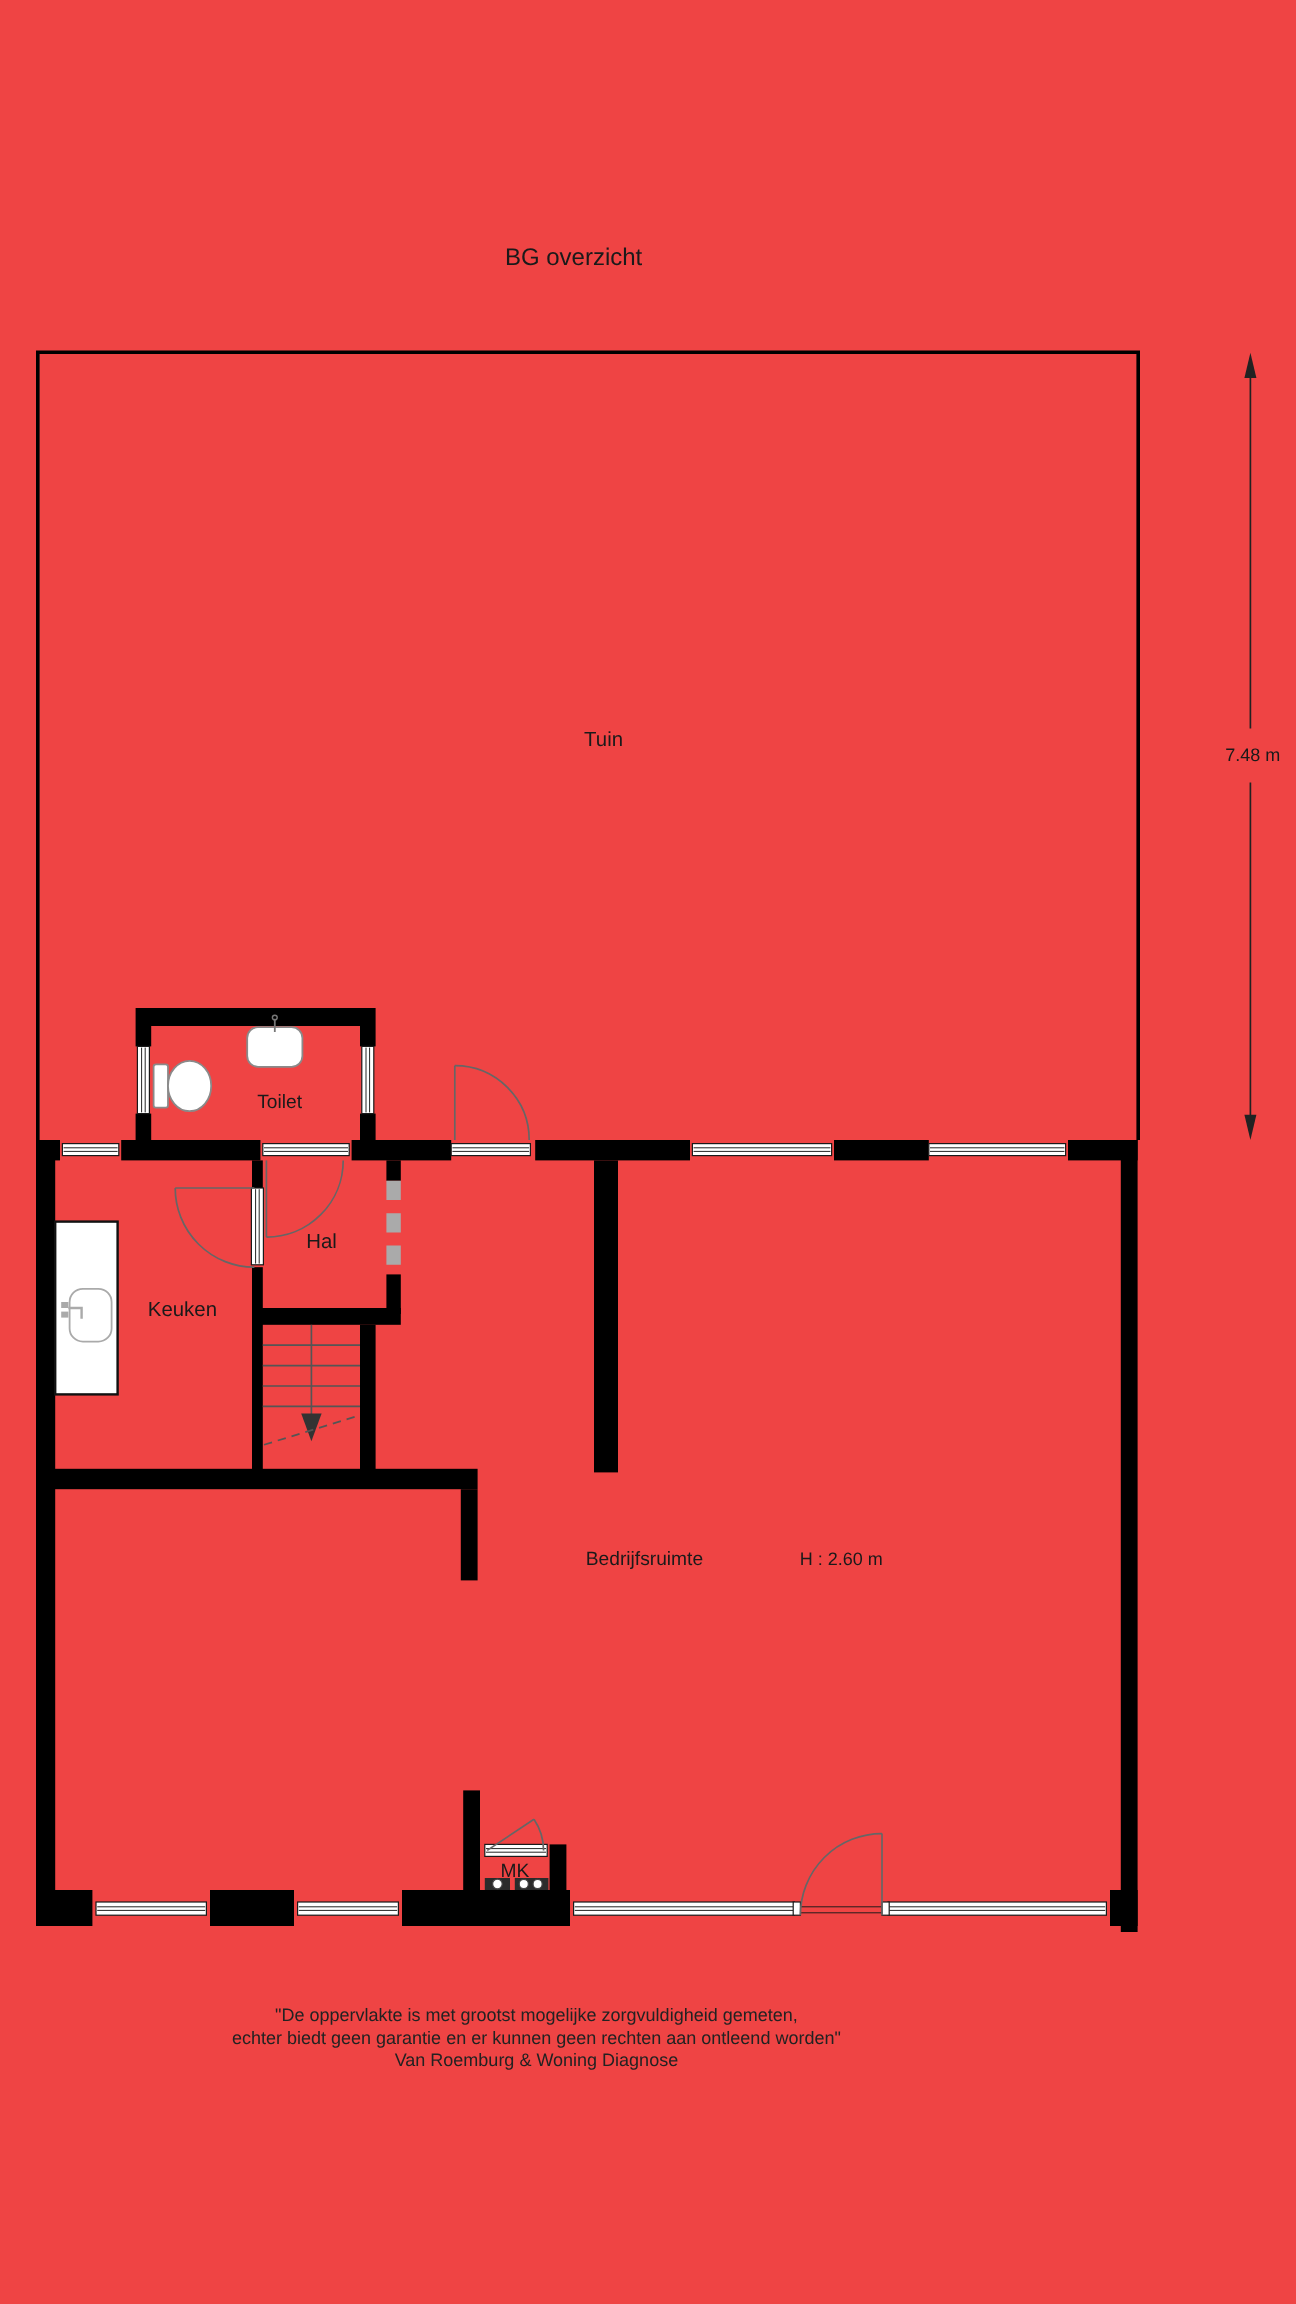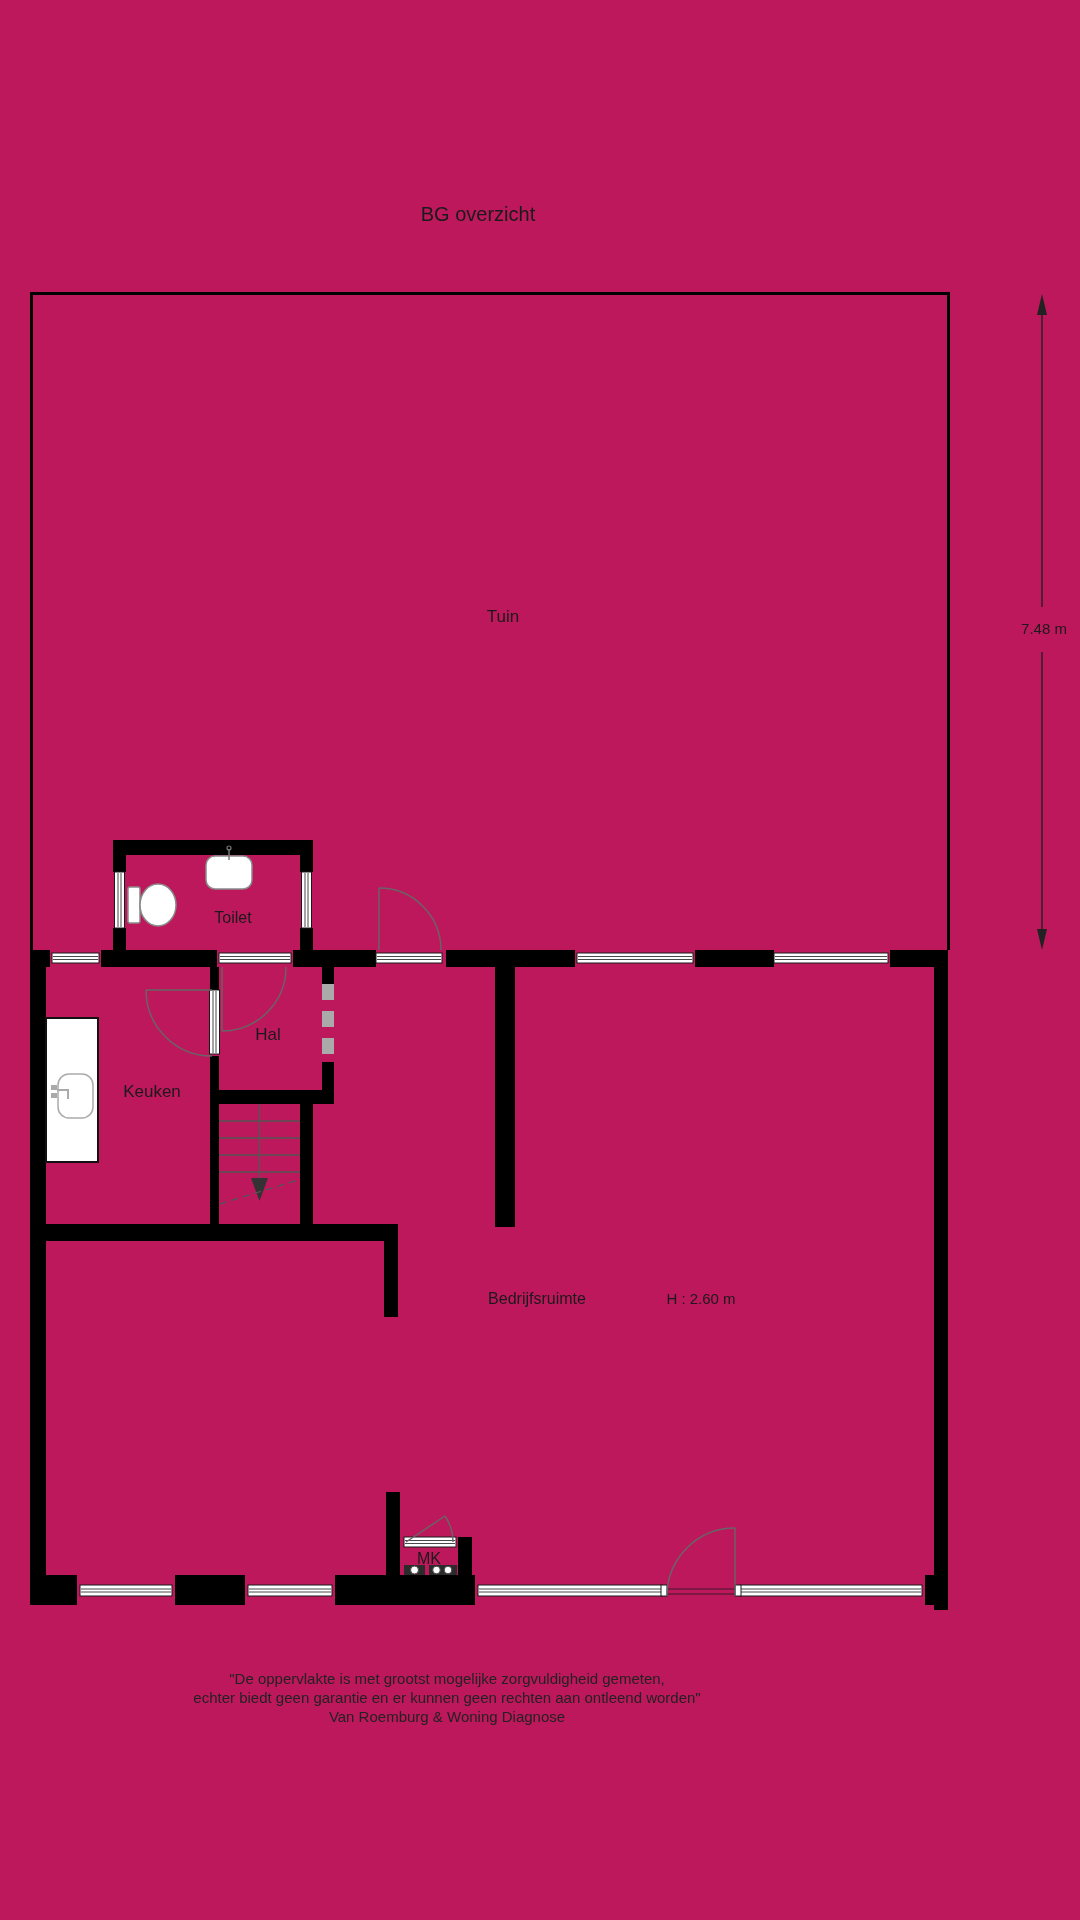--- a/index.html
+++ b/index.html
@@ -1,16 +1,16 @@
 <!DOCTYPE html>
 <html><head>
 <meta charset="utf-8">
 <style>
   html,body { margin:0; padding:0; background:#ffffff; }
-  .page { position:relative; width:1080px; height:1920px; background:#be185d; overflow:hidden;
+  .page { position:relative; width:1080px; height:1920px; background:#ef4444; overflow:hidden;
           font-family:"Liberation Sans", sans-serif; }
   svg { position:absolute; left:0; top:0; }
   text { fill:#1a1a1a; }
   .title-text   { font-size:20px; }
   .room-label   { font-size:17px; }
   .room-label-sm{ font-size:16px; }
   .dim-label    { font-size:15px; }
   .footer-text  { font-size:15px; fill:#222; }
   .win rect { fill:#ffffff; stroke:#1a1a1a; stroke-width:1; }
   .win line { stroke:#1a1a1a; stroke-width:0.8; }

